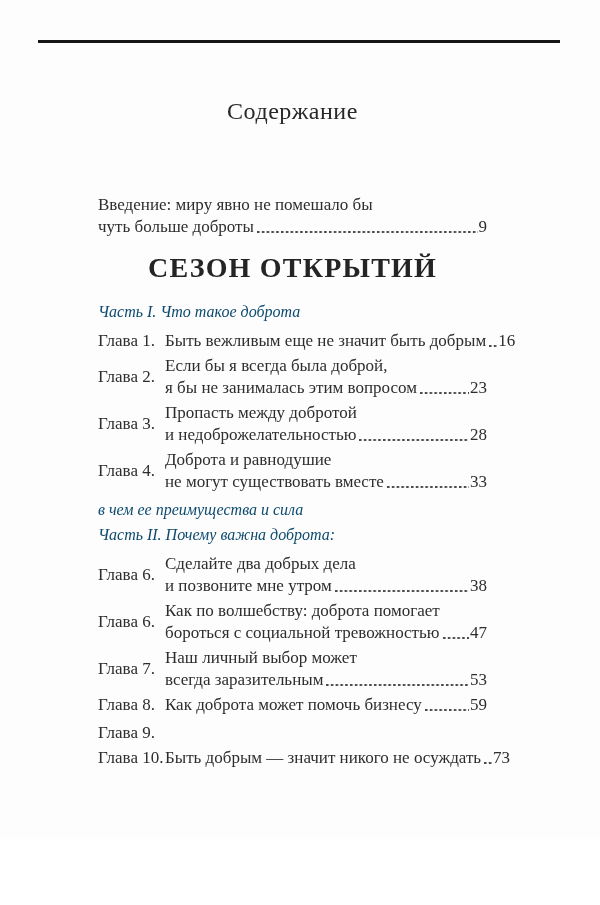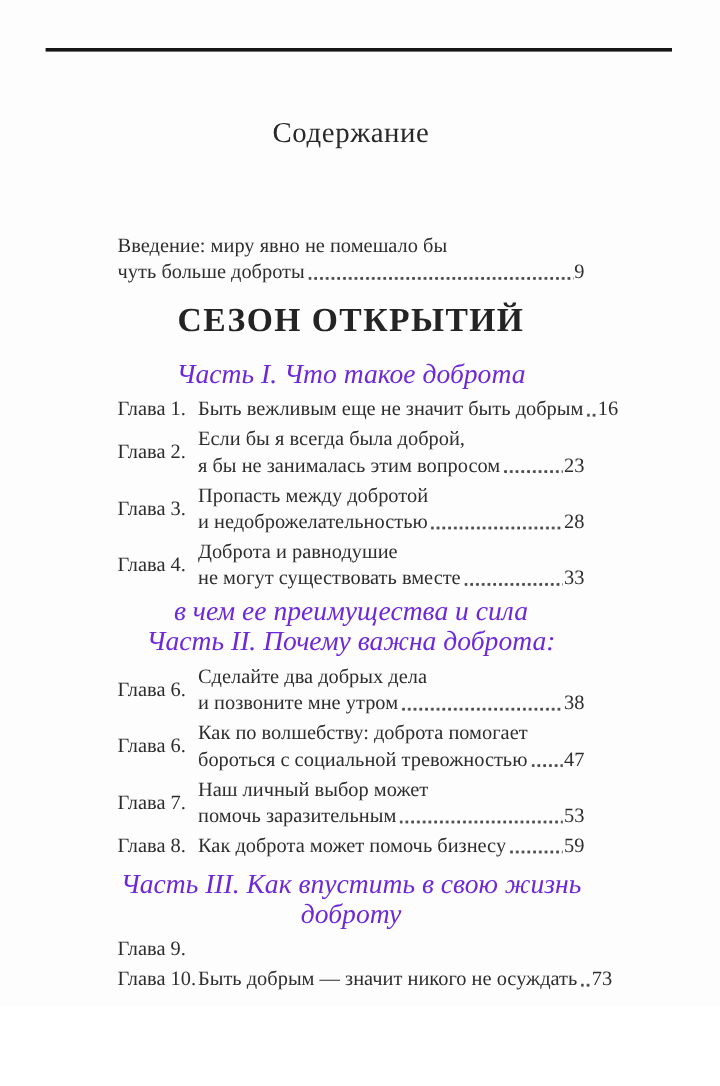--- a/index.html
+++ b/index.html
@@ -83,25 +83,25 @@
     margin-top: 17px;
     text-align: center;
     font-size: 28px;
     line-height: 26px;
     font-weight: bold;
     letter-spacing: 1.2px;
     color: #242424;
   }
 
   .part-heading {
-    text-align: center;
+    text-align: left;
     font-style: italic;
-    font-size: 23px;
+    font-size: 16px;
     line-height: 25px;
-    color: #6d28d9;
+    color: #0c4a6e;
   }
   .part-heading-1 { margin-top: 18px; }
   .part-heading-2 { margin-top: 4px; }
   .part-heading-3 { margin-top: 8px; }
 
   .chapters .entry { margin-top: 3px; }
   .chapters .entry.first { margin-top: 6px; }
 </style>
 </head>
 <body>
@@ -208,42 +208,39 @@
             <span class="pagenum">47</span>
           </span>
         </span>
       </div>
 
       <div class="entry">
         <span class="label">Глава 7.</span>
         <span class="body">
           <span class="tline">Наш личный выбор может</span>
           <span class="lastline">
-            <span class="tline">помочь заразительным</span>
+            <span class="tline">всегда заразительным</span>
             <span class="leader"></span>
             <span class="pagenum">53</span>
           </span>
         </span>
       </div>
 
       <div class="entry">
         <span class="label">Глава 8.</span>
         <span class="body">
           <span class="lastline">
             <span class="tline">Как доброта может помочь бизнесу</span>
             <span class="leader"></span>
             <span class="pagenum">59</span>
           </span>
         </span>
       </div>
     </div>
 
-    <div class="part-heading part-heading-3">
-      <div>Часть III. Как впустить в свою жизнь доброту</div>
-    </div>
     <div class="chapters">
 
       <div class="entry first">
         <span class="label">Глава 9.</span>
       </div>
 
       <div class="entry">
         <span class="label">Глава 10.</span>
         <span class="body">
           <span class="lastline">

